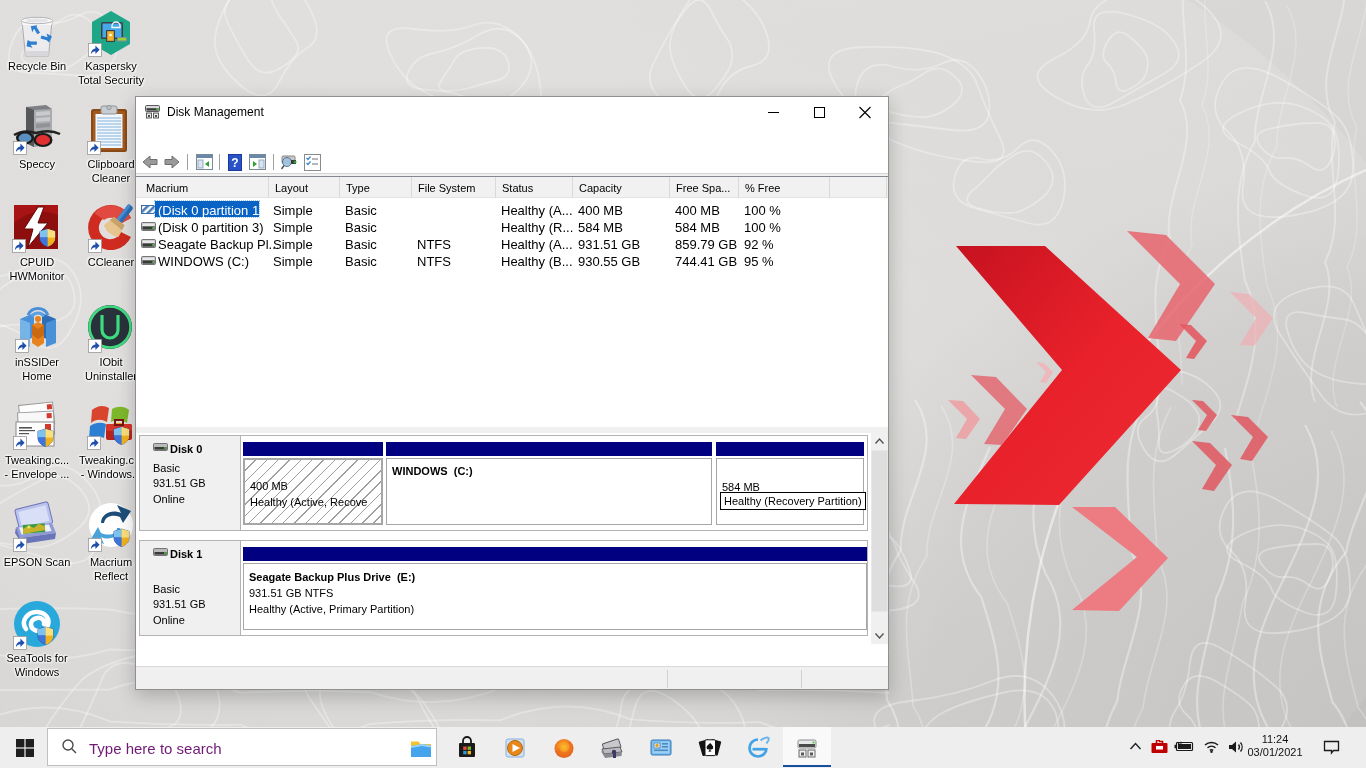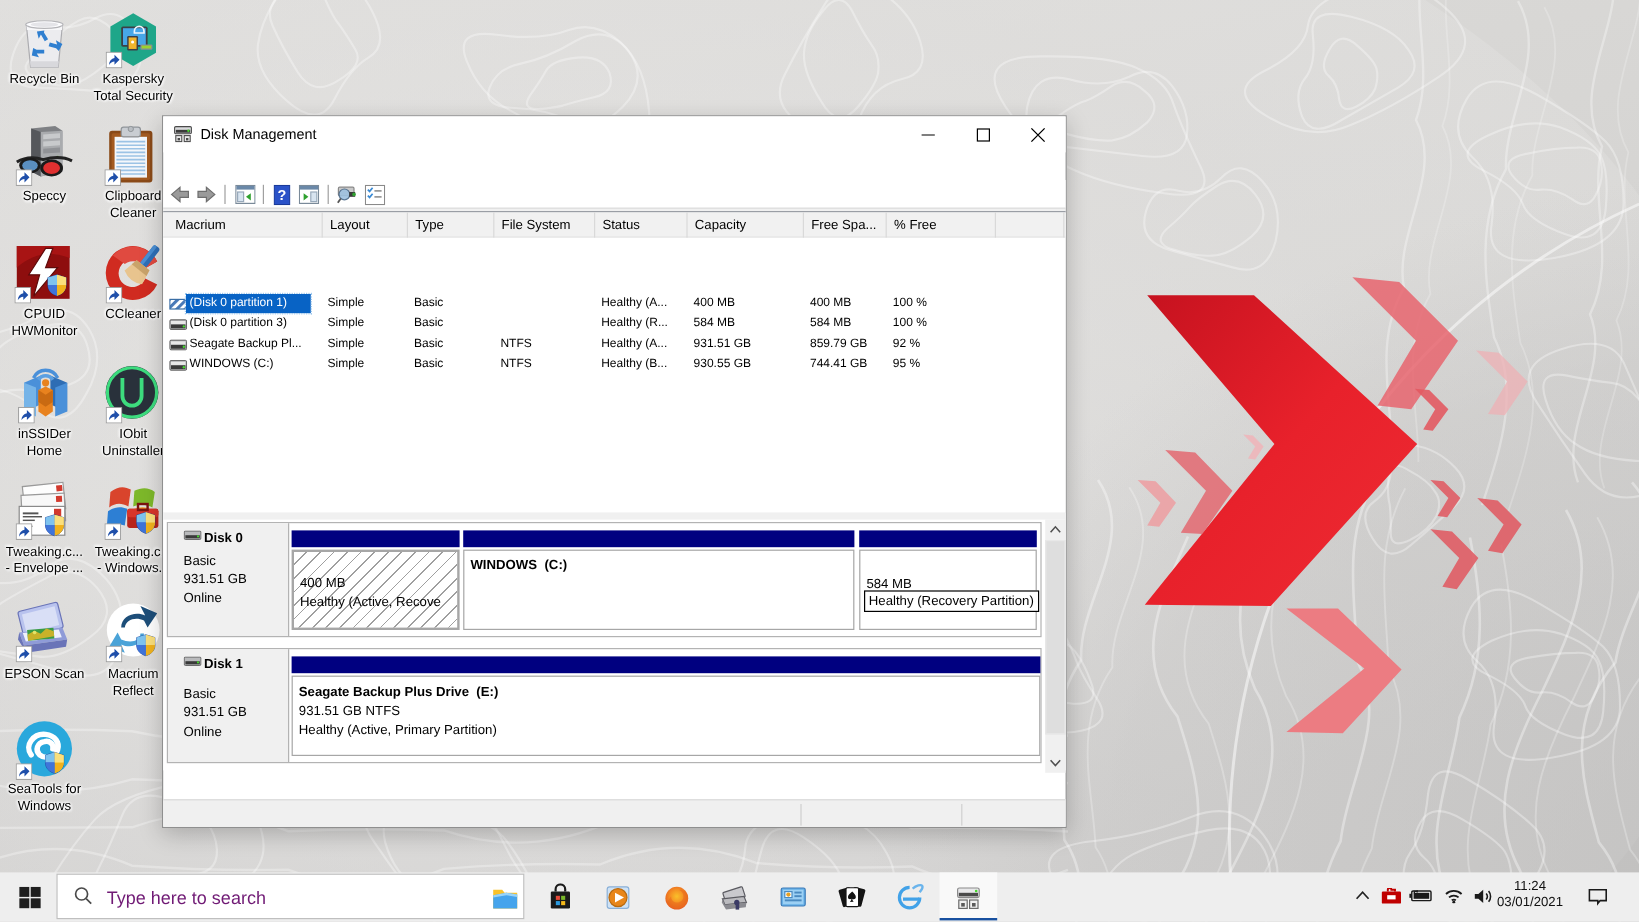--- a/index.html
+++ b/index.html
@@ -13,21 +13,21 @@
 .caption-btn { position:absolute; top:0; width:45px; height:30px; }
 #menubar { position:absolute; left:0; top:30px; width:100%; height:23px; background:#fff; font-size:12px; color:#000; border-bottom:1px solid #ebebeb; }
 .menu-item { position:absolute; top:4px; }
 .menu-item u { text-decoration:underline; }
 #toolbar { position:absolute; left:0; top:53px; width:100%; height:24px; background:#fff; border-bottom:1px solid #d4d4d4; }
 .tbsep { position:absolute; top:4px; width:1px; height:16px; background:#a0a0a0; }
 #gapbar { position:absolute; left:0; top:77px; width:100%; height:2px; background:#f0f0f0; }
 #list { position:absolute; left:0; top:79px; width:752px; height:251px; background:#fff; border-top:1px solid #828790; }
 #lhead { position:absolute; left:0; top:0; width:752px; height:21px; background:#f1f1f1; border-bottom:1px solid #e3e3e3; }
 .hcell { position:absolute; top:0; height:21px; border-right:1px solid #d9d9d9; font-size:11px; color:#000; padding:5px 0 0 6px; }
-.lrow { position:absolute; left:0; width:768px; height:17px; font-size:10px; color:#000;margin-top:44px; }
+.lrow { position:absolute; left:0; width:768px; height:17px; font-size:13px; color:#000; }
 .lcell { position:absolute; top:2px; white-space:nowrap; }
 .drive-ico { position:absolute; }
 #graph { position:absolute; left:0; top:330px; width:752px; height:215px; background:#fff; border-top:6px solid #f0f0f0; }
 .diskbox { position:absolute; left:3px; width:729px; border:1px solid #b3b3b3; background:#fff; }
 .diskinfo { position:absolute; left:0; top:0; width:101px; height:100%; background:#f0f0f0; border-right:1px solid #b3b3b3;
   font-size:11px; color:#000; padding:6px 0 0 13px; line-height:15.5px; }
 .part { position:absolute; top:6px; }
 .pbar { position:absolute; left:0; top:0; width:100%; height:14px; background:#000080; }
 .pbody { position:absolute; left:0; top:16px; width:100%; border:1px solid #a6a6a6; background:#fff;
   font-size:11px; color:#000; line-height:16px; overflow:hidden; white-space:nowrap; }
@@ -610,21 +610,21 @@
           <div class="part" style="left:576px;width:148px;height:84px">
 <div class="pbar"></div>
 <div class="pbody" style="height:67px;padding-top:20px;">
               <div style="padding-left:5px">584 MB</div>
             </div>
             <div style="position:absolute;left:4px;top:50px;background:#fff;border:1px solid #000;font-size:11px;padding:1px 3px;line-height:14px;white-space:nowrap;z-index:5">Healthy (Recovery Partition)</div>
           </div>
         </div>
   <div class="diskbox" style="top:107px;height:96px">
 <div class="diskinfo">
-            <div style="font-weight:bold;color:#000;margin-bottom:9px"><svg width="15" height="10" viewBox="0 0 15 10" style="margin-right:2px">
+            <div style="font-weight:bold;color:#000;margin-bottom:19px"><svg width="15" height="10" viewBox="0 0 15 10" style="margin-right:2px">
                 <rect x="0.5" y="0.5" width="14" height="7" rx="1" fill="#b9babc" stroke="#5a5a5a" stroke-width="0.8"></rect>
                 <rect x="1.5" y="4" width="12" height="2.6" fill="#3a3a3a"></rect>
                 <circle cx="12" cy="5" r="0.9" fill="#44d62c"></circle>
               </svg>Disk 1</div>
 <div>Basic</div>
             <div>931.51 GB</div>
             <div>Online</div>
           </div>
           <div class="part" style="left:103px;width:624px;height:84px">
 <div class="pbar"></div>

